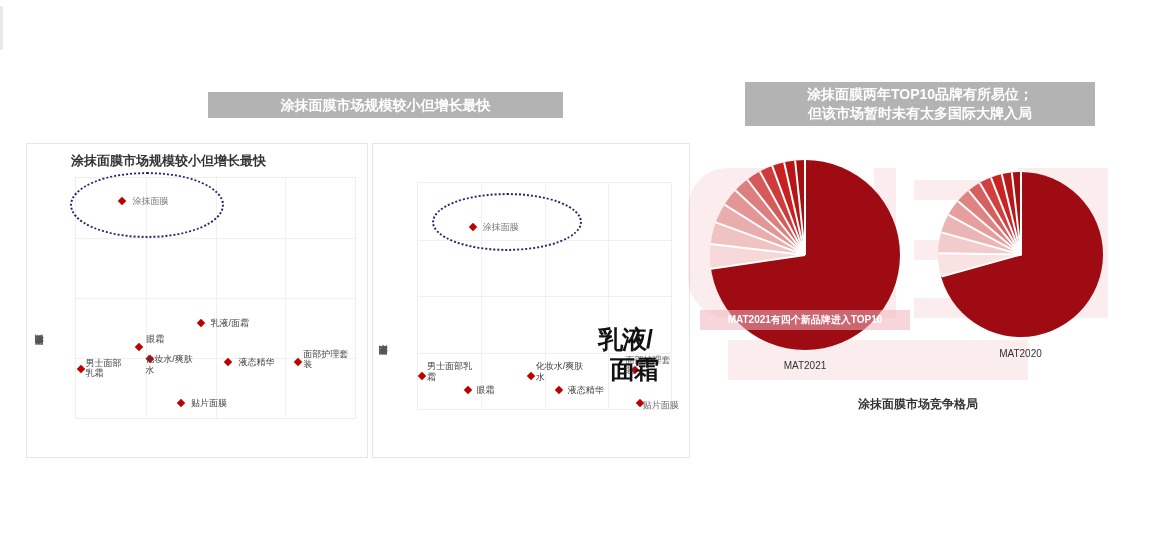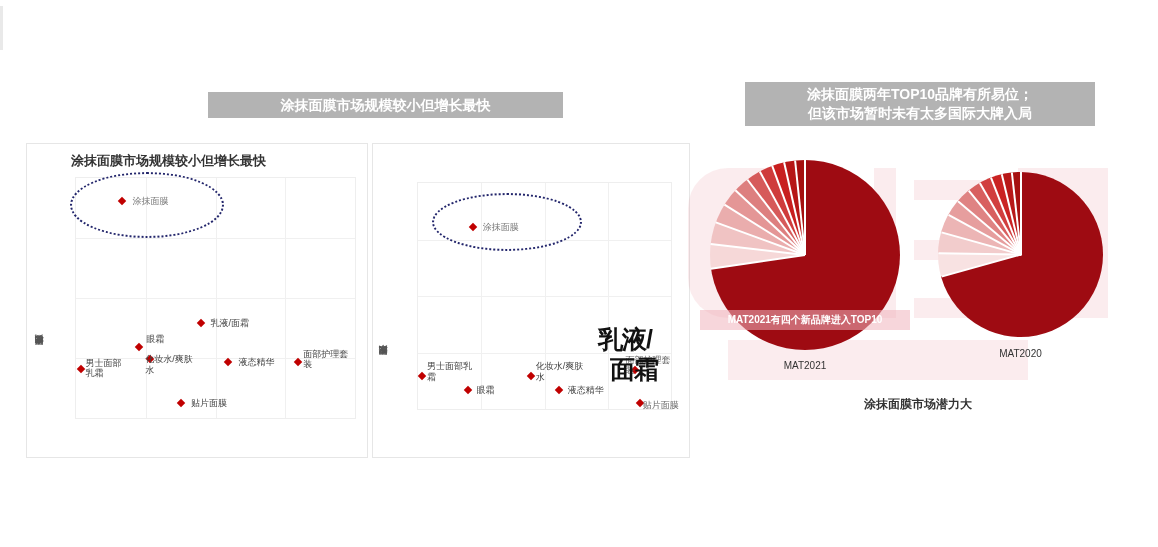--- a/index.html
+++ b/index.html
@@ -219,16 +219,16 @@
         <div style="position: absolute; left: 50%; top: 0px; width: 2px; height: 50%; background: rgb(255, 255, 255); transform-origin: 50% 100%; transform: translateX(-50%) rotate(346.528deg);"></div>
         <div style="position: absolute; left: 50%; top: 0px; width: 2px; height: 50%; background: rgb(255, 255, 255); transform-origin: 50% 100%; transform: translateX(-50%) rotate(353.638deg);"></div>
         <div style="position: absolute; left: 50%; top: 0px; width: 2px; height: 50%; background: rgb(255, 255, 255); transform-origin: 50% 100%; transform: translateX(-50%) rotate(0deg);"></div>
       </div>
 
     <div class="pie-note">MAT2021有四个新品牌进入TOP10</div>
 
     <div class="pie-cap" style="left:22px;top:210px;width:190px;">MAT2021</div>
     <div class="pie-cap" style="left:250px;top:198px;width:165px;">MAT2020</div>
 
-    <div class="pies-cap">涂抹面膜市场潜力大</div>
+    <div class="pies-cap">涂抹面膜市场竞争格局</div>
   </div>
 
 </div>
 
 </body></html>

